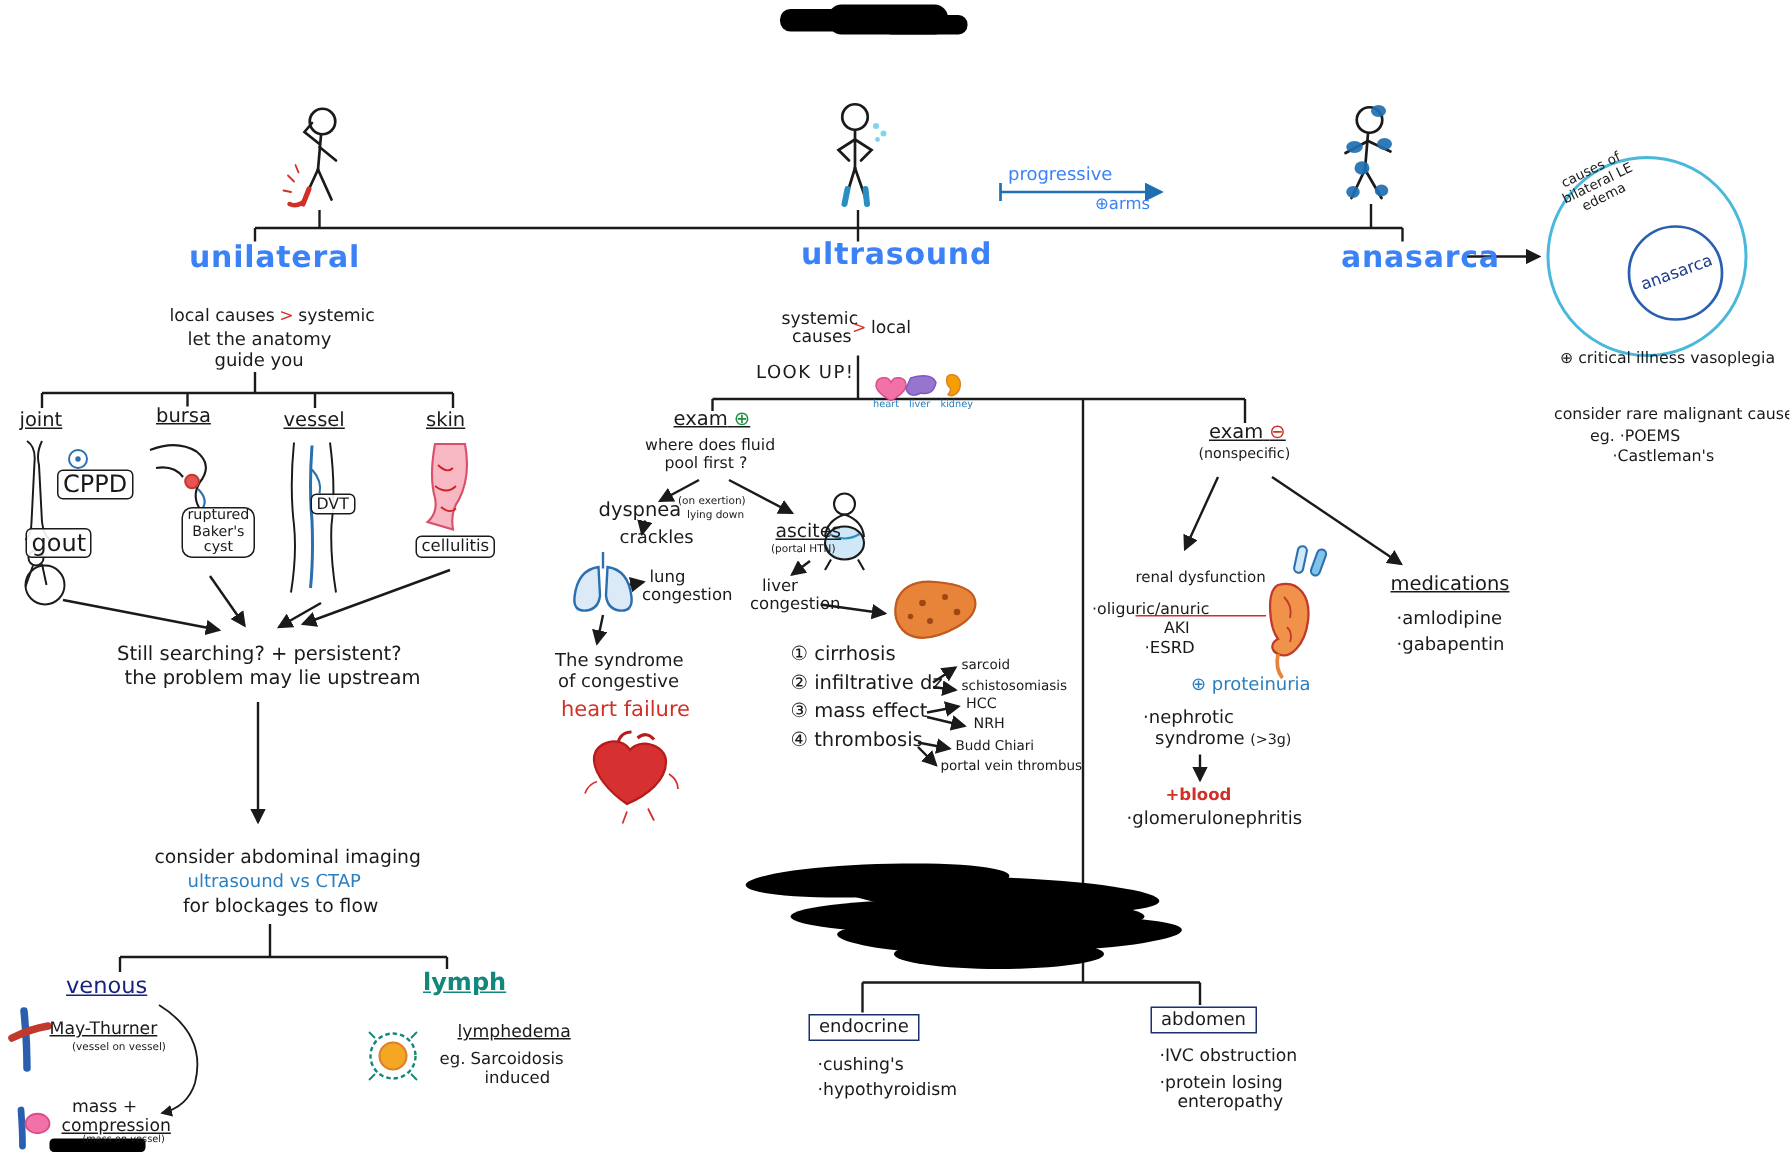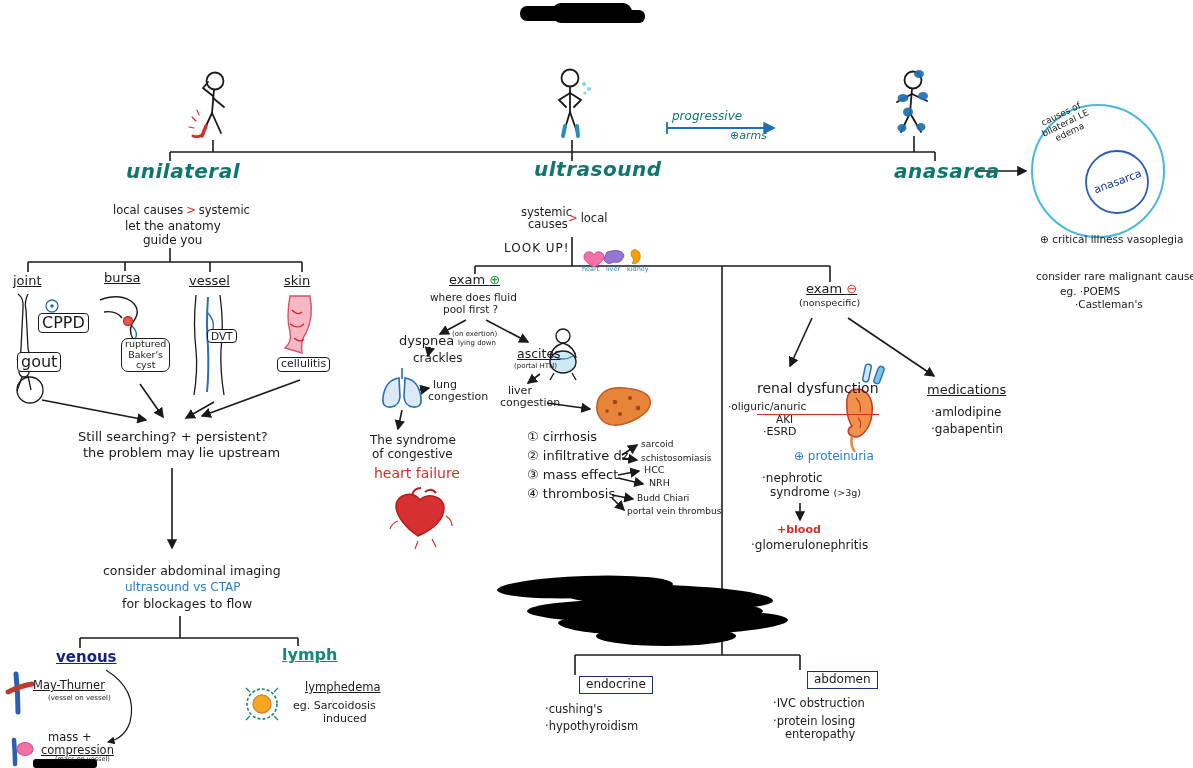--- a/index.html
+++ b/index.html
@@ -1,30 +1,30 @@
 <!DOCTYPE html>
 <html><head>
 <meta charset="utf-8">
 <style>
   html,body{margin:0;padding:0;background:#fff;}
   #stage{position:relative;width:1193px;height:768px;background:#fff;overflow:hidden;
          font-family:"DejaVu Sans",sans-serif;color:#1a1a1a;}
   #lines{position:absolute;left:0;top:0;}
   .t{position:absolute;white-space:nowrap;line-height:1.15;}
-  .blue{color:#0f766e;font-style:italic;}
+  .blue{color:#3b82f6;}
   .lblue{color:#2a7fc0;}
   .red{color:#d03028;}
   .navy{color:#16247e;}
   .teal{color:#12877b;}
   .dkblu{color:#1a3a8c;}
   .grn{color:#1e8e3e;}
   .ul{text-decoration:underline;}
   .hd{font-size:20px;font-weight:600;letter-spacing:.5px;}
   .box{border:1.4px solid #1a1a1a;border-radius:4px;padding:0 3px;background:rgba(255,255,255,.9);}
-  .box2{border:1.6px solid #1c2f6e;padding:1px 6px;background:#fff;margin-left:40px;}
+  .box2{border:1.6px solid #1c2f6e;padding:1px 6px;background:#fff;}
   .ctr{text-align:center;}
   .rulespan span{margin-right:3px;}
 </style>
 </head>
 <body>
 
 <div id="stage">
 
 <svg id="lines" width="1193" height="768" viewBox="0 0 1193 768">
   <defs>
@@ -281,21 +281,21 @@
 <div class="t box" style="left:207px;top:329px;font-size:10.5px">DVT</div>
 <div class="t box" style="left:277px;top:357px;font-size:11px">cellulitis</div>
 
 <div class="t" style="left:78px;top:430px;font-size:13px">Still searching? + persistent?</div>
 <div class="t" style="left:83px;top:446px;font-size:13px">the problem may lie upstream</div>
 
 <div class="t" style="left:103px;top:564px;font-size:12.5px">consider abdominal imaging</div>
 <div class="t lblue" style="left:125px;top:581px;font-size:12px">ultrasound vs CTAP</div>
 <div class="t" style="left:122px;top:597px;font-size:12.5px">for blockages to flow</div>
 
-<div class="t navy ul" style="left:56px;top:649px;font-size:15px;font-weight:700">venous</div>
+<div class="t navy ul" style="left:44px;top:649px;font-size:15px;font-weight:400">venous</div>
 <div class="t ul" style="left:33px;top:679px;font-size:11.5px">May-Thurner</div>
 <div class="t" style="left:48px;top:694px;font-size:7px">(vessel on vessel)</div>
 <div class="t" style="left:48px;top:731px;font-size:11.5px">mass +</div>
 <div class="t ul" style="left:41px;top:744px;font-size:11.5px">compression</div>
 <div class="t" style="left:55px;top:756px;font-size:6.5px">(mass on vessel)</div>
 
 <div class="t teal ul" style="left:282px;top:646px;font-size:16px;font-weight:600">lymph</div>
 <div class="t ul" style="left:305px;top:681px;font-size:11.5px">lymphedema</div>
 <div class="t" style="left:293px;top:700px;font-size:11px">eg. Sarcoidosis</div>
 <div class="t" style="left:323px;top:713px;font-size:11px">induced</div>
@@ -342,21 +342,21 @@
 <div class="t" style="left:649px;top:478px;font-size:9.5px">NRH</div>
 <div class="t" style="left:637px;top:493px;font-size:9px">Budd Chiari</div>
 <div class="t" style="left:627px;top:506px;font-size:9px">portal vein thrombus</div>
 
 <div class="t ul" style="left:806px;top:282px;font-size:13px">
   <span>exam</span>
   <span class="red">⊖</span>
 </div>
 <div class="t" style="left:799px;top:298px;font-size:9.5px">(nonspecific)</div>
 
-<div class="t" style="left:757px;top:380px;font-size:14px;border-bottom:1.6px solid #d03028;padding-bottom:18px">renal dysfunction</div>
+<div class="t" style="left:757px;top:380px;font-size:10px;border-bottom:1.6px solid #d03028;padding-bottom:18px">renal dysfunction</div>
 <div class="t" style="left:728px;top:400px;font-size:10.5px">·oliguric/anuric</div>
 <div class="t" style="left:776px;top:413px;font-size:10.5px">AKI</div>
 <div class="t" style="left:763px;top:426px;font-size:11px">·ESRD</div>
 <div class="t lblue" style="left:794px;top:450px;font-size:12px">⊕ proteinuria</div>
 <div class="t" style="left:762px;top:472px;font-size:12px">·nephrotic</div>
 <div class="t" style="left:770px;top:486px;font-size:12px">
   <span>syndrome</span>
   <span style="font-size:9.5px">(&gt;3g)</span>
 </div>
 <div class="t red" style="left:777px;top:524px;font-size:11px;font-weight:700">+blood</div>

